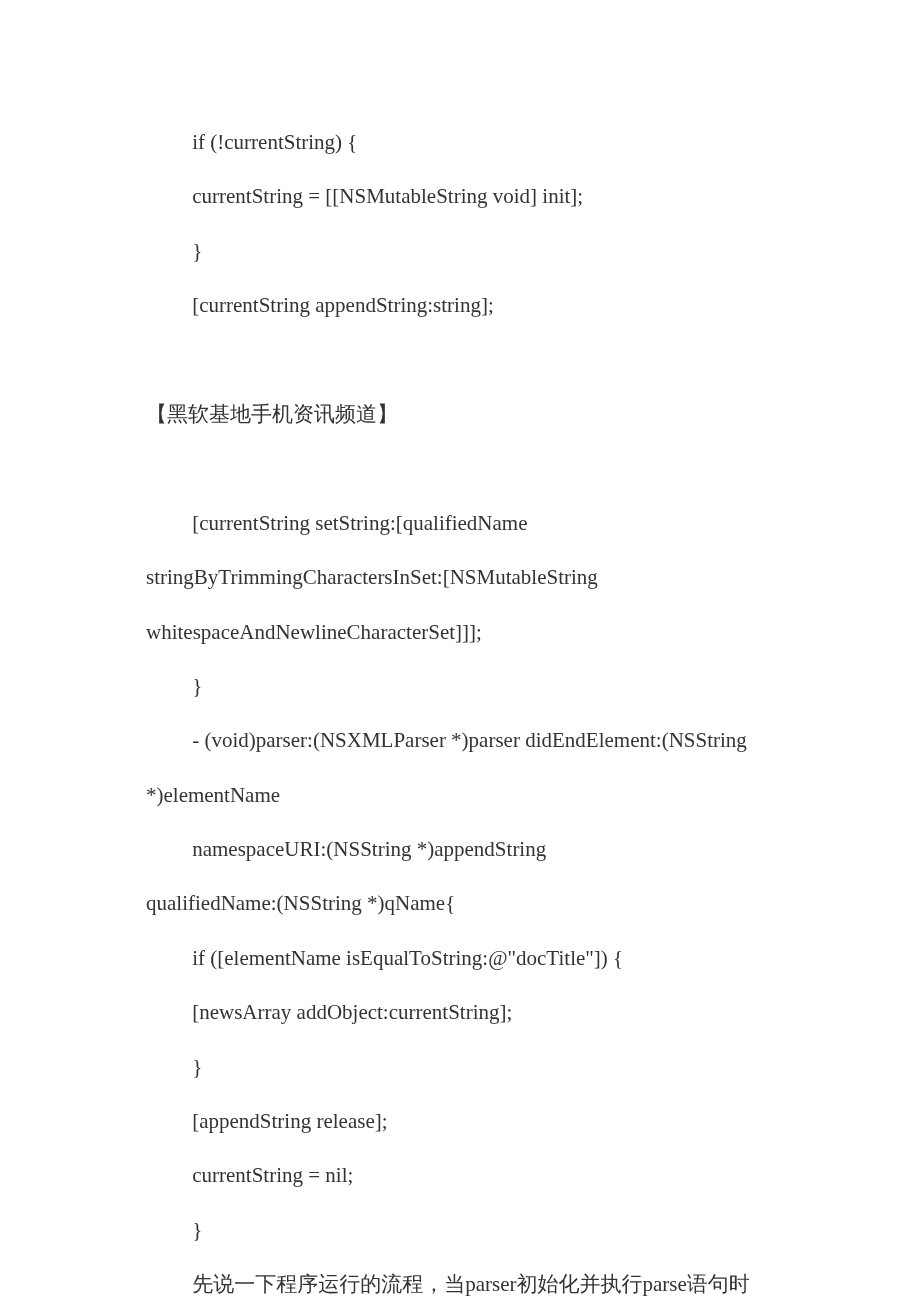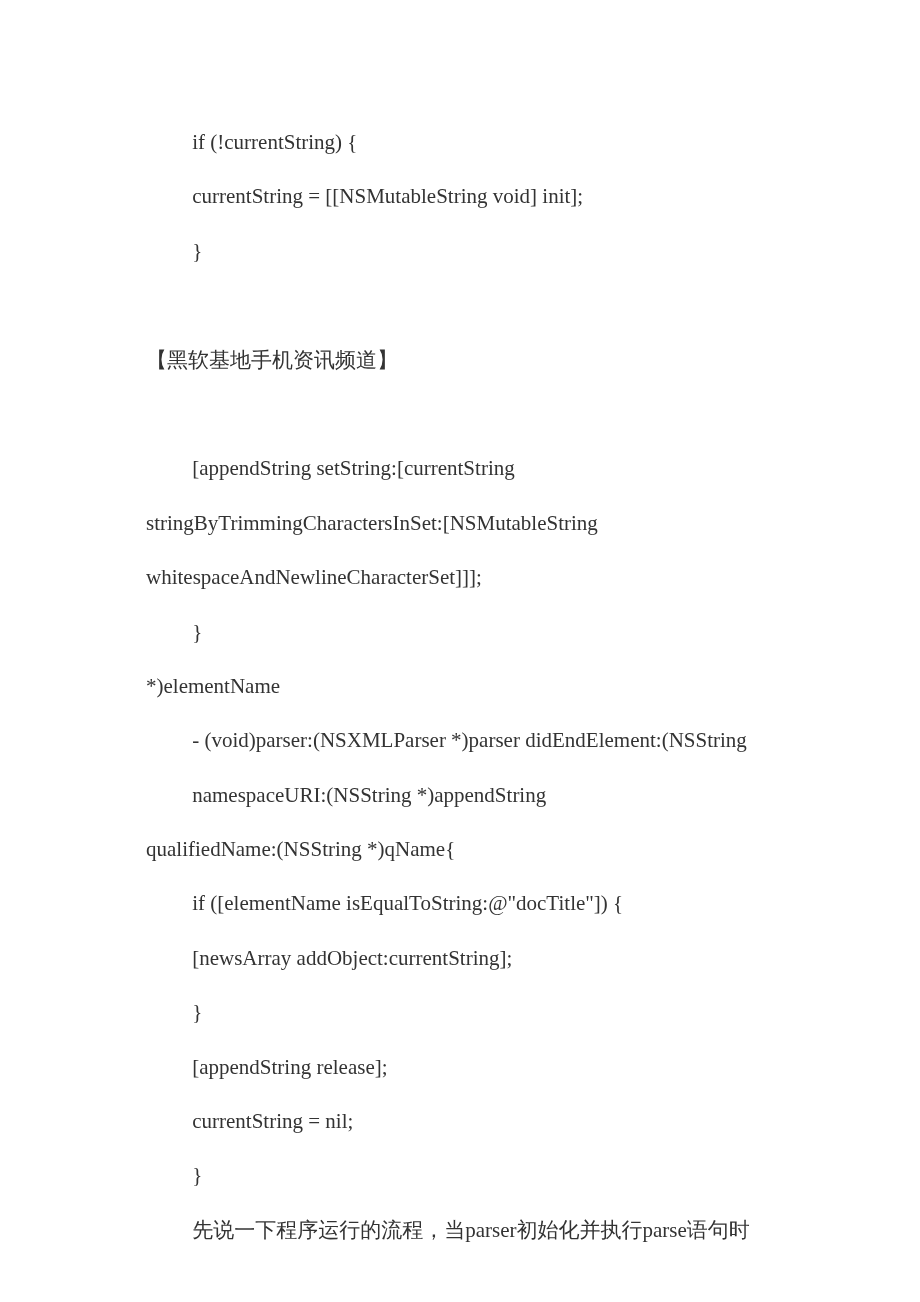--- a/index.html
+++ b/index.html
@@ -33,29 +33,30 @@
       height: 2.4em;
     }
   </style>
 </head>
 <body>
 
 <div class="content">
   <span class="line indent-2">if (!currentString) {</span>
   <span class="line indent-2">currentString = [[NSMutableString void] init];</span>
   <span class="line indent-2">}</span>
+  <span class="line indent-2">[currentString appendString:string];</span>
   <div class="blank-line"></div>
   <span class="line indent-0">【黑软基地手机资讯频道】</span>
   <div class="blank-line"></div>
-  <span class="line indent-2">[appendString setString:[currentString</span>
+  <span class="line indent-2">[currentString setString:[qualifiedName</span>
   <span class="line indent-0">stringByTrimmingCharactersInSet:[NSMutableString</span>
   <span class="line indent-0">whitespaceAndNewlineCharacterSet]]];</span>
   <span class="line indent-2">}</span>
+  <span class="line indent-2">- (void)parser:(NSXMLParser *)parser didEndElement:(NSString</span>
   <span class="line indent-0">*)elementName</span>
-  <span class="line indent-2">- (void)parser:(NSXMLParser *)parser didEndElement:(NSString</span>
   <span class="line indent-2">namespaceURI:(NSString *)appendString</span>
   <span class="line indent-0">qualifiedName:(NSString *)qName{</span>
   <span class="line indent-2">if ([elementName isEqualToString:@"docTitle"]) {</span>
   <span class="line indent-2">[newsArray addObject:currentString];</span>
   <span class="line indent-2">}</span>
   <span class="line indent-2">[appendString release];</span>
   <span class="line indent-2">currentString = nil;</span>
   <span class="line indent-2">}</span>
   <span class="line indent-2">先说一下程序运行的流程，当parser初始化并执行parse语句时</span>
 </div>

